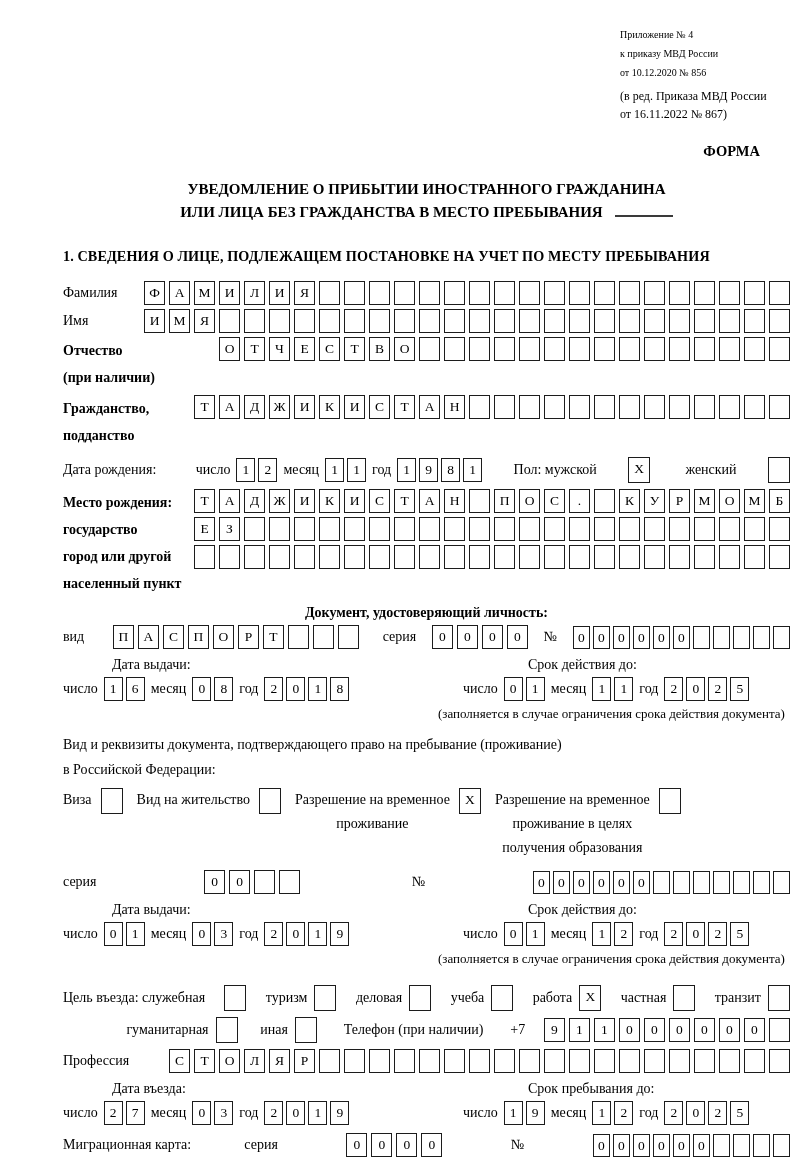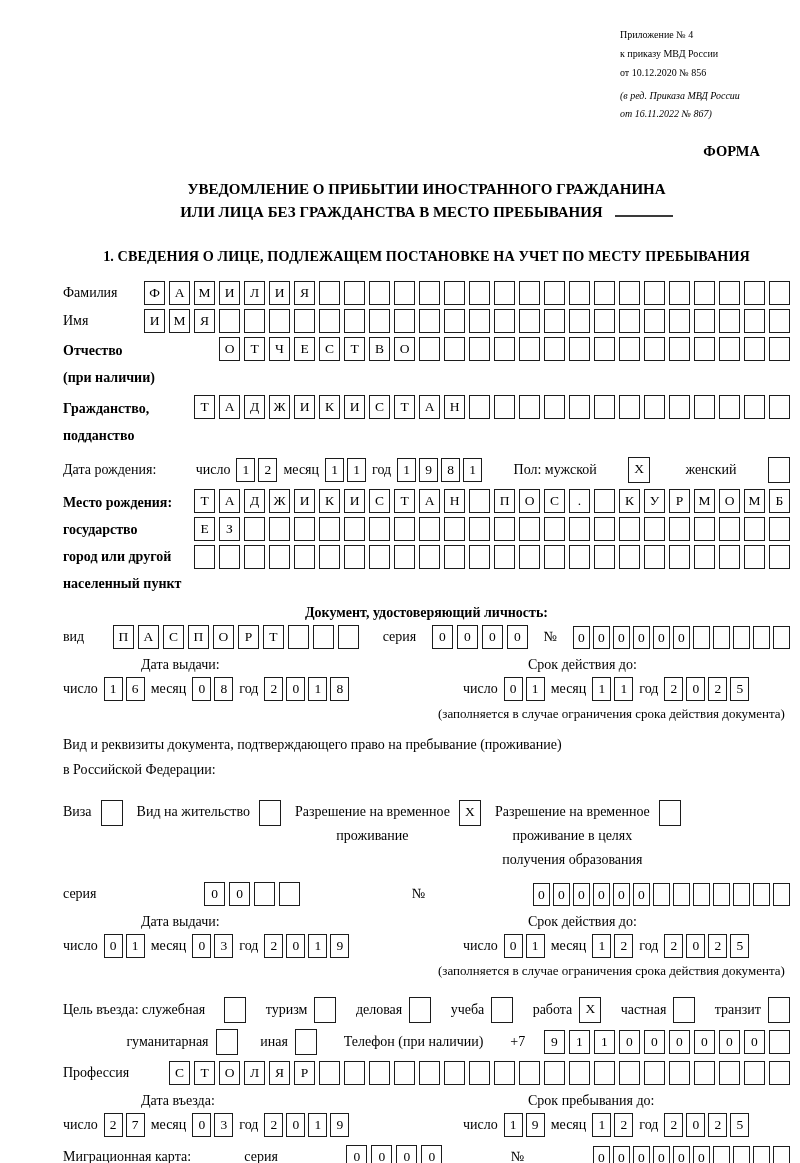--- a/index.html
+++ b/index.html
@@ -1,24 +1,24 @@
 <!DOCTYPE html>
 <html><head>
 <meta charset="utf-8">
 <style>
   html,body{margin:0;padding:0;background:#fff;}
   .page{width:800px;height:1163px;box-sizing:border-box;background:#fff;color:#000;
         font-family:"Liberation Serif","DejaVu Serif",serif;font-size:14px;
         padding:25px 10px 10px 63px;overflow:hidden;position:relative;}
   .hdr-note{margin-left:557px;font-size:10px;line-height:19px;}
-  .hdr-note2{margin-left:557px;font-size:10px;line-height:18px;margin-top:5px;font-style:italic;}
+  .hdr-note2{margin-left:557px;font-size:12px;line-height:18px;margin-top:5px;}
   .forma{text-align:right;padding-right:30px;font-weight:bold;font-size:14.5px;margin-top:20px;}
   .title{margin-top:18px;text-align:center;font-weight:bold;font-size:15px;line-height:23px;}
   .blank-line{display:inline-block;width:58px;height:13px;border-bottom:2px solid #3a3a3a;margin-left:12px;}
-  .sec-head{margin-top:24px;font-weight:bold;font-size:14.2px;letter-spacing:0.1px;text-align:center;}
+  .sec-head{margin-top:24px;font-weight:bold;font-size:14.2px;letter-spacing:0.1px;}
 
   .frow{display:flex;align-items:center;margin-top:4px;min-height:24px;justify-content:space-between;}
   .frow.top{align-items:flex-start;}
   .lab{flex:0 0 auto;}
   .boxrow{display:inline-flex;gap:4px;flex:0 0 auto;}
   .cell{box-sizing:border-box;flex:0 0 auto;width:21px;height:24px;border:1.5px solid #1c1c1c;
         text-align:center;font-size:13.5px;line-height:21px;}
   .boxrow.sm{gap:3px;}
   .boxrow.sm .cell{width:17px;height:23px;}
   .boxrow.dg{gap:3px;}
@@ -27,28 +27,28 @@
 
   .stack{display:flex;flex-direction:column;gap:4px;}
   .lab-col{display:flex;flex-direction:column;font-weight:bold;}
   .lab-col div{line-height:27px;}
 
   .doc-head{text-align:center;font-weight:bold;margin-top:8px;margin-bottom:4px;}
   .twocol{display:flex;margin-top:8px;}
   .tc-left{flex:0 0 375px;}
   .tc-right{flex:1 1 auto;}
   .col-head{margin-bottom:4px;}
-  .tc-left .col-head{margin-left:78px;}
+  .tc-left .col-head{margin-left:49px;}
   .tc-right .col-head{margin-left:90px;}
   .dgroup{display:flex;align-items:center;gap:6px;}
   .tc-right .dgroup{margin-left:25px;}
   .note-right{text-align:left;font-size:13px;margin-top:5px;padding-right:2px;}
   .para{margin-top:10px;line-height:25px;}
 
-  .permit-row{display:flex;align-items:flex-start;margin-top:18px;gap:14px;}
+  .permit-row{display:flex;align-items:flex-start;margin-top:6px;gap:14px;}
   .permit-opt{display:flex;align-items:flex-start;gap:9px;}
   .permit-opt .opt-lines{text-align:center;line-height:24px;}
   .gap6{width:6px;flex:0 0 auto;} .gap10{width:10px;flex:0 0 auto;} .gap14{width:14px;flex:0 0 auto;}
   .opt{display:flex;align-items:center;gap:7px;}
 </style>
 </head>
 <body>
 
 <div class="page">
 

